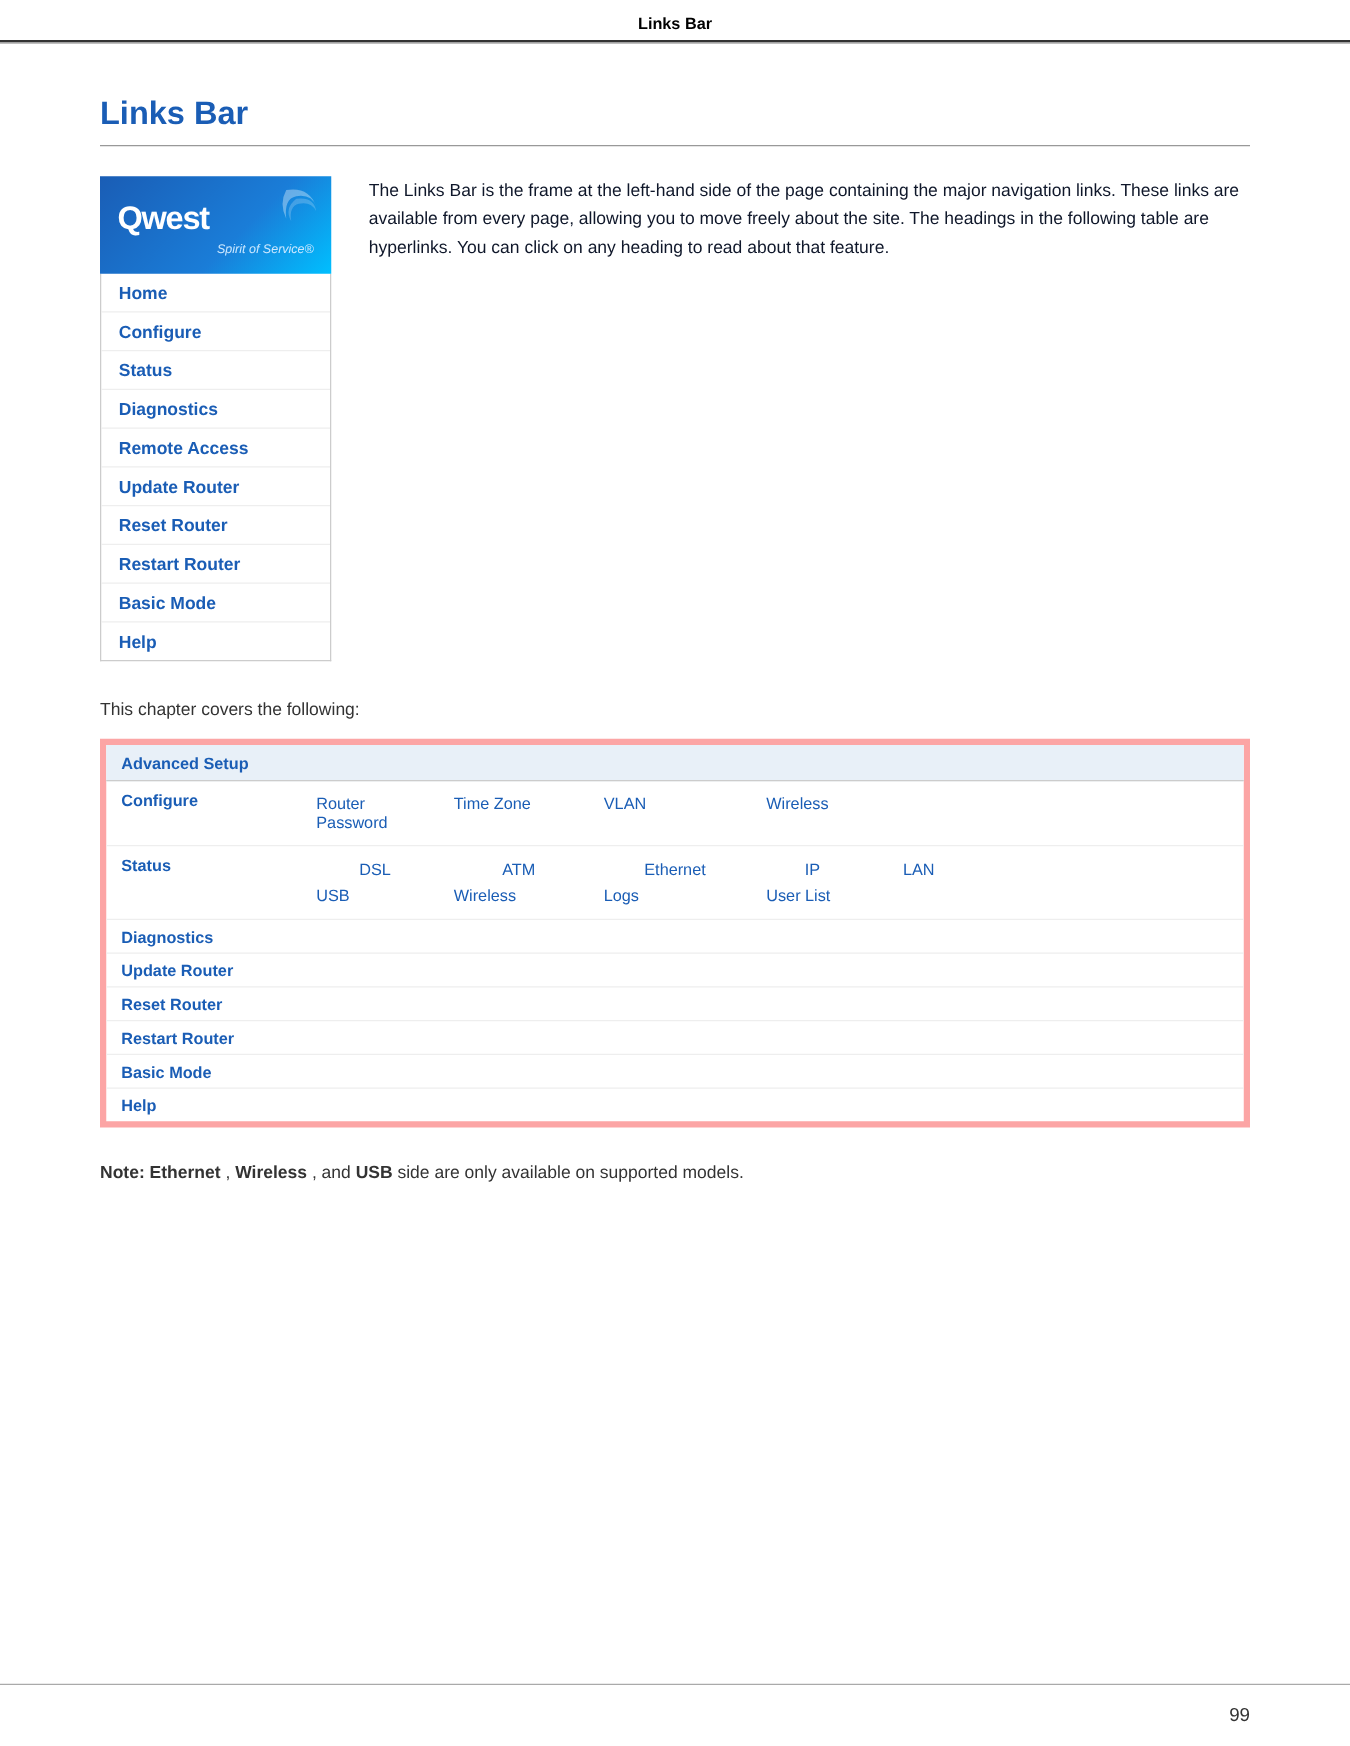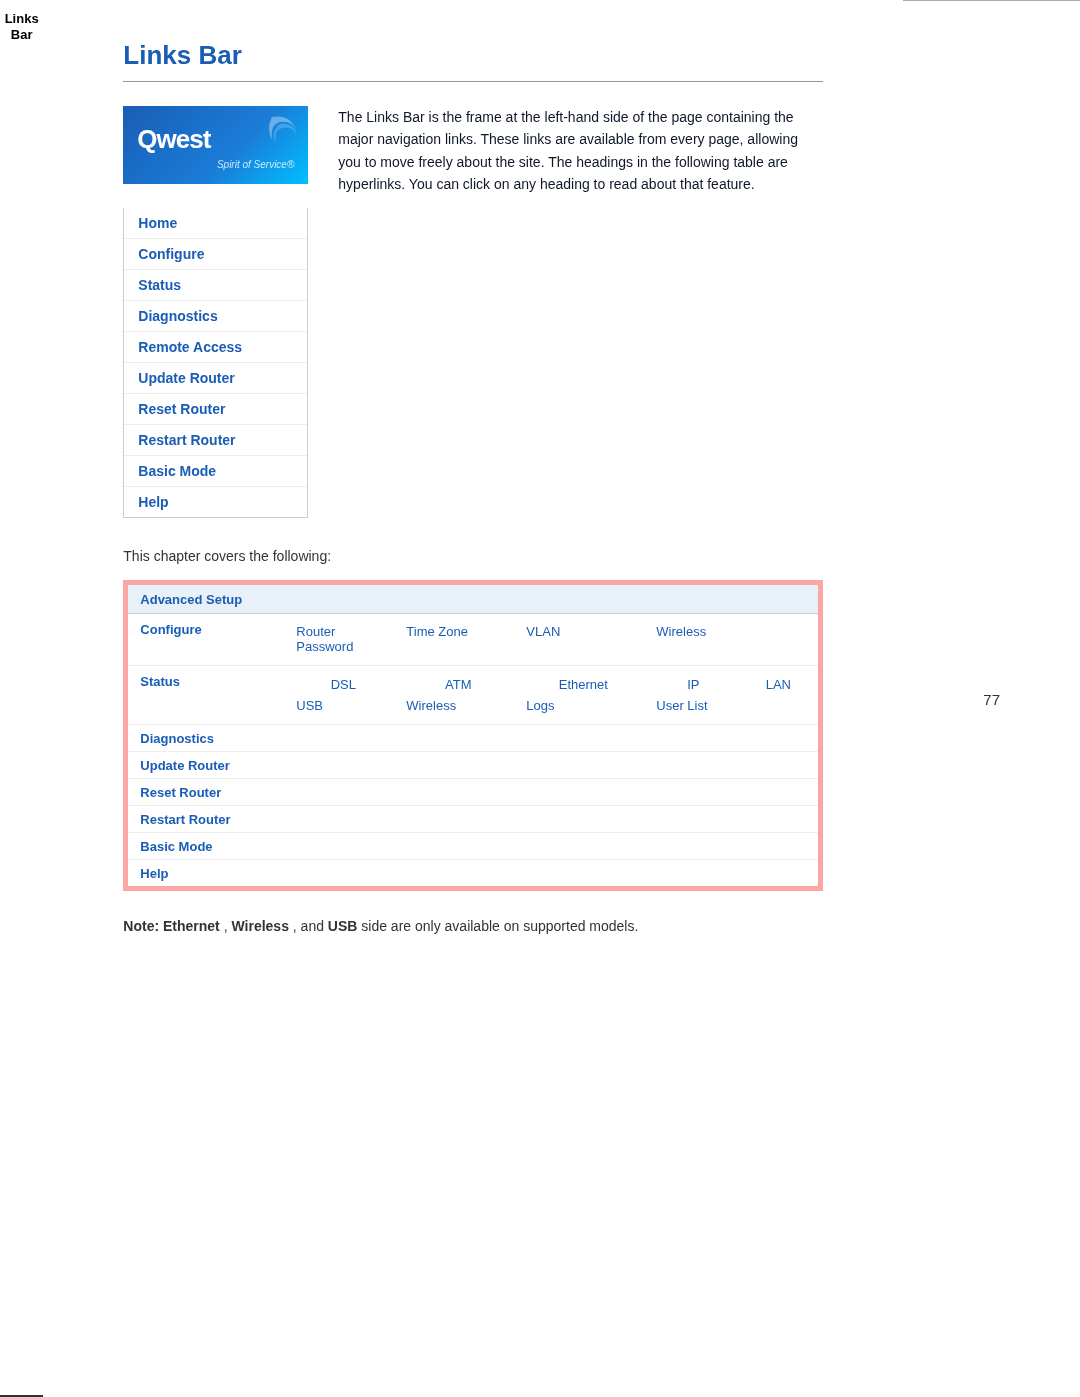--- a/index.html
+++ b/index.html
@@ -12,21 +12,21 @@
       width: 1080px;
       min-height: 1397px;
       position: relative;
     }
 
     .page-wrapper {
       width: 1080px;
       min-height: 1397px;
       background: #fff;
       display: flex;
-      flex-direction: row;
+      flex-direction: column;
     }
 
     
     .top-header {
       border-bottom: 2px solid #333;
       padding: 10px 0 6px 0;
       text-align: center;
     }
 
     .top-header-title {
@@ -94,21 +94,20 @@
       font-size: 10px;
       color: #cce8ff;
       text-align: right;
       font-style: italic;
       margin-top: 4px;
     }
 
     .sidebar-nav {
       border: 1px solid #ccc;
       border-top: none;
-      margin-top: 24px;
     }
 
     .sidebar-nav-item {
       display: block;
       padding: 7px 14px;
       font-size: 14px;
       font-weight: bold;
       color: #1a5db5;
       text-decoration: none;
       border-bottom: 1px solid #eee;
@@ -365,16 +364,16 @@
         <span class="note-bold">Wireless</span>
         <span>, and </span>
         <span class="note-bold">USB</span>
         <span> side are only available on supported models.</span>
       </p>
     </div>
 
   </div>
 
   <div class="footer">
-    <span class="page-number">77</span>
+    <span class="page-number">99</span>
   </div>
 
 </div>
 
 </body></html>

